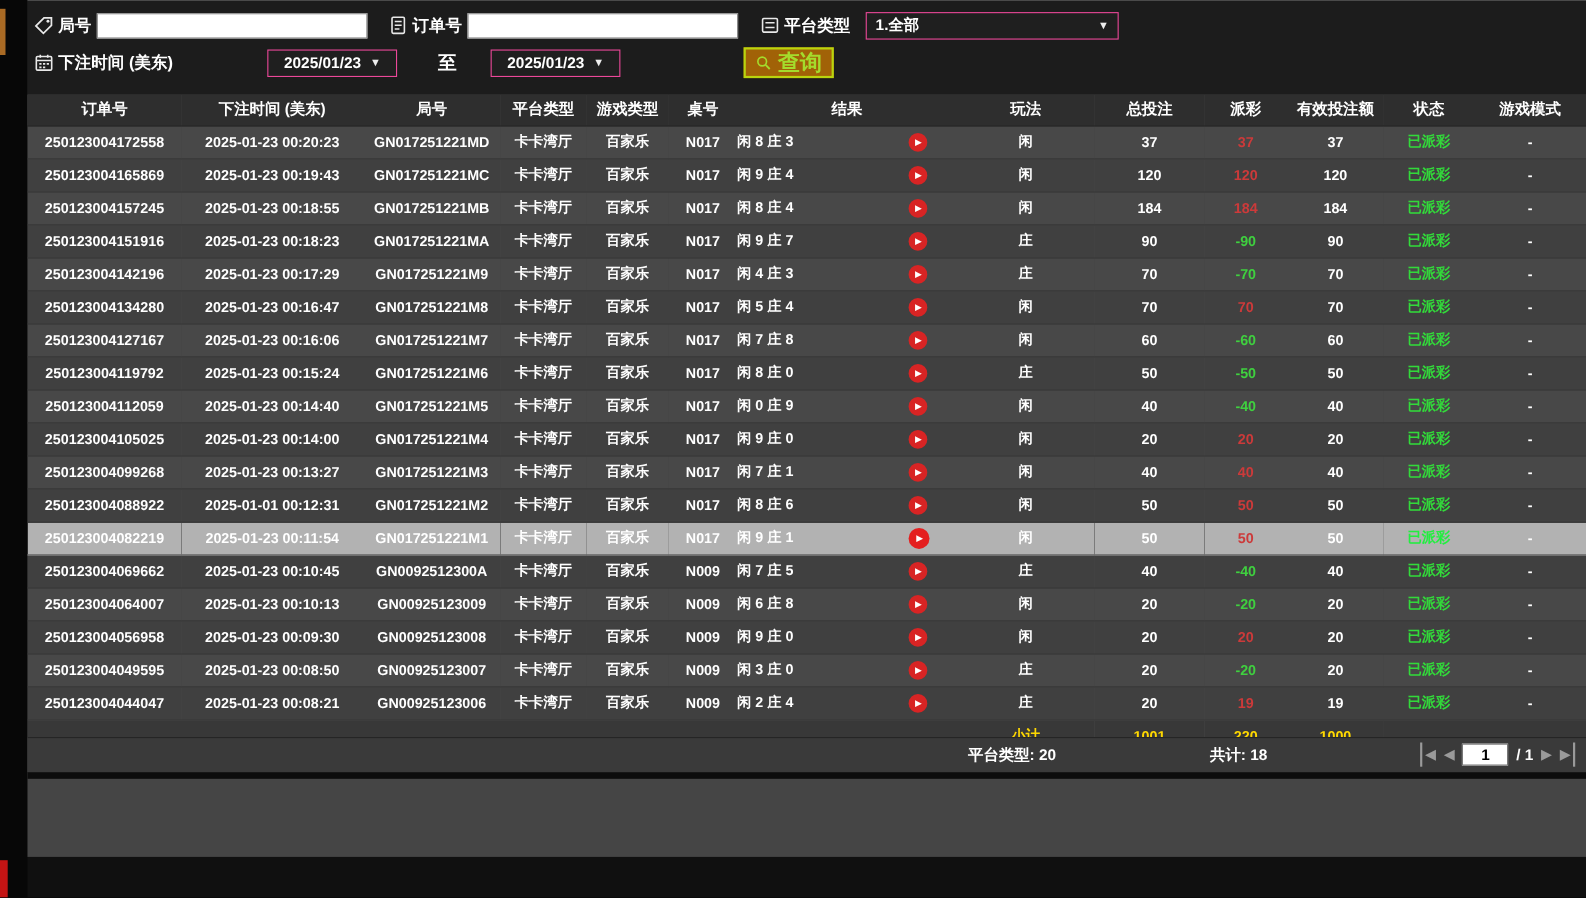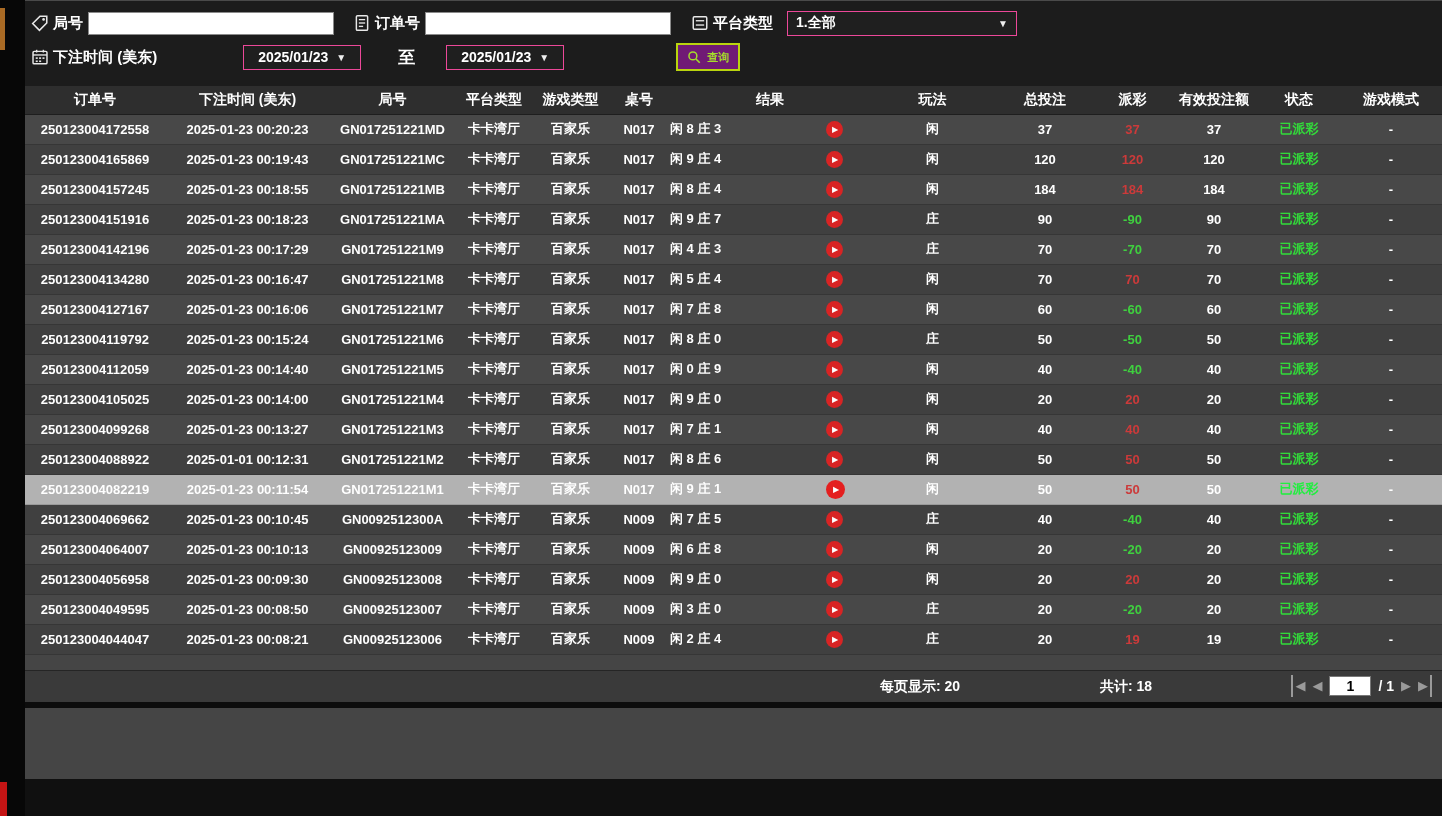--- a/index.html
+++ b/index.html
@@ -32,21 +32,21 @@
   .g1 { margin-left:6px; }
   .g2 { margin-left:19px; }
   .g3 { margin-left:20px; }
 
   .row2-label { margin-left:6px; display:flex; align-items:center; }
   .date-from { margin-left:86px; }
   .to-word { margin-left:37px; font-size:17px; font-weight:bold; }
   .date-to { margin-left:31px; }
 
   .query-btn { margin-left:112px; height:28px; padding:0 9px; display:flex; align-items:center; gap:5px;
-    background:#701a75; border:2px solid #b9d40e; color:#a4dc2c; font-size:11px; font-weight:bold; cursor:pointer; }
+    background:#a16207; border:2px solid #b9d40e; color:#a4dc2c; font-size:20px; font-weight:bold; cursor:pointer; }
   .query-btn svg { display:block; width:15px; height:15px; }
 
   
   .table-panel { position:relative; height:693px; background:#454545; }
   table.records { width:1417px; border-collapse:collapse; table-layout:fixed; }
   .records th { height:28px; background:#2e2e2e; color:#fff; font-size:14px; font-weight:bold; text-align:center;
     border-bottom:1px solid #1e1e1e; }
   .records td { height:30px; text-align:center; font-size:13px; font-weight:bold; color:#fff;
     border-bottom:1px solid #363636; overflow:hidden; white-space:nowrap; }
   .records tbody tr:nth-child(odd)  { background:#484848; }
@@ -563,27 +563,36 @@
     </td>
     <td>庄</td>
     <td>20</td>
     <td class="payout win">19</td>
     <td>19</td>
     <td class="status-cell">已派彩</td>
     <td>-</td>
   </tr>
           </tbody>
         <tbody>
+          <tr class="summary-row">
+            <td colspan="7"></td>
+            <td class="sum-label">小计</td>
+            <td class="sum-val">1001</td>
+            <td class="sum-val">220</td>
+            <td class="sum-val">1000</td>
+            <td></td>
+            <td></td>
+          </tr>
         </tbody>
       </table>
     </div>
 
     <div class="footer">
       <span class="pp">
-        <span>每页显示:</span>
+        <span>平台类型:</span>
         <span>20</span>
       </span>
       <span class="tot">
         <span>共计:</span>
         <span>18</span>
       </span>
       <div class="pager">
         <span class="pg-btn first">◀</span>
         <span class="pg-btn">◀</span>
         <input class="page-input" type="text" value="1" style="">

